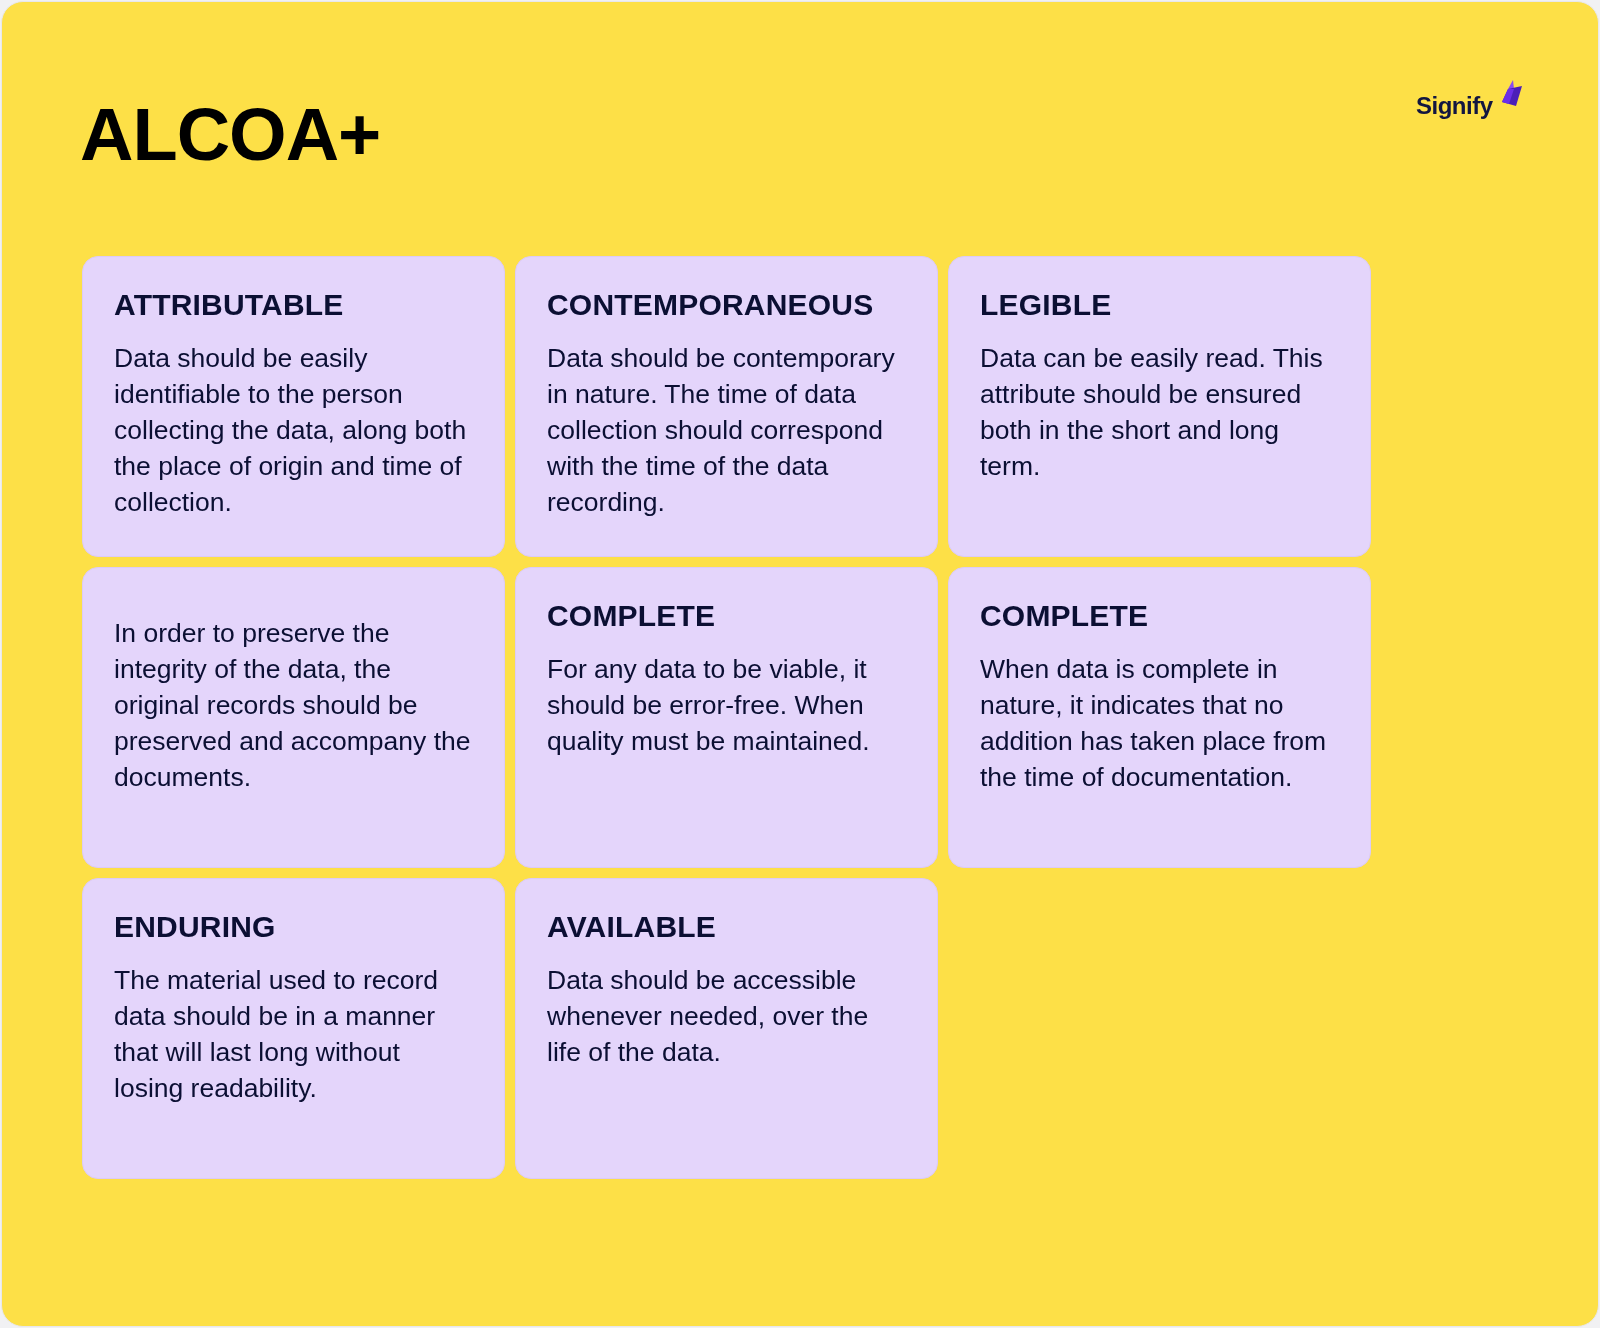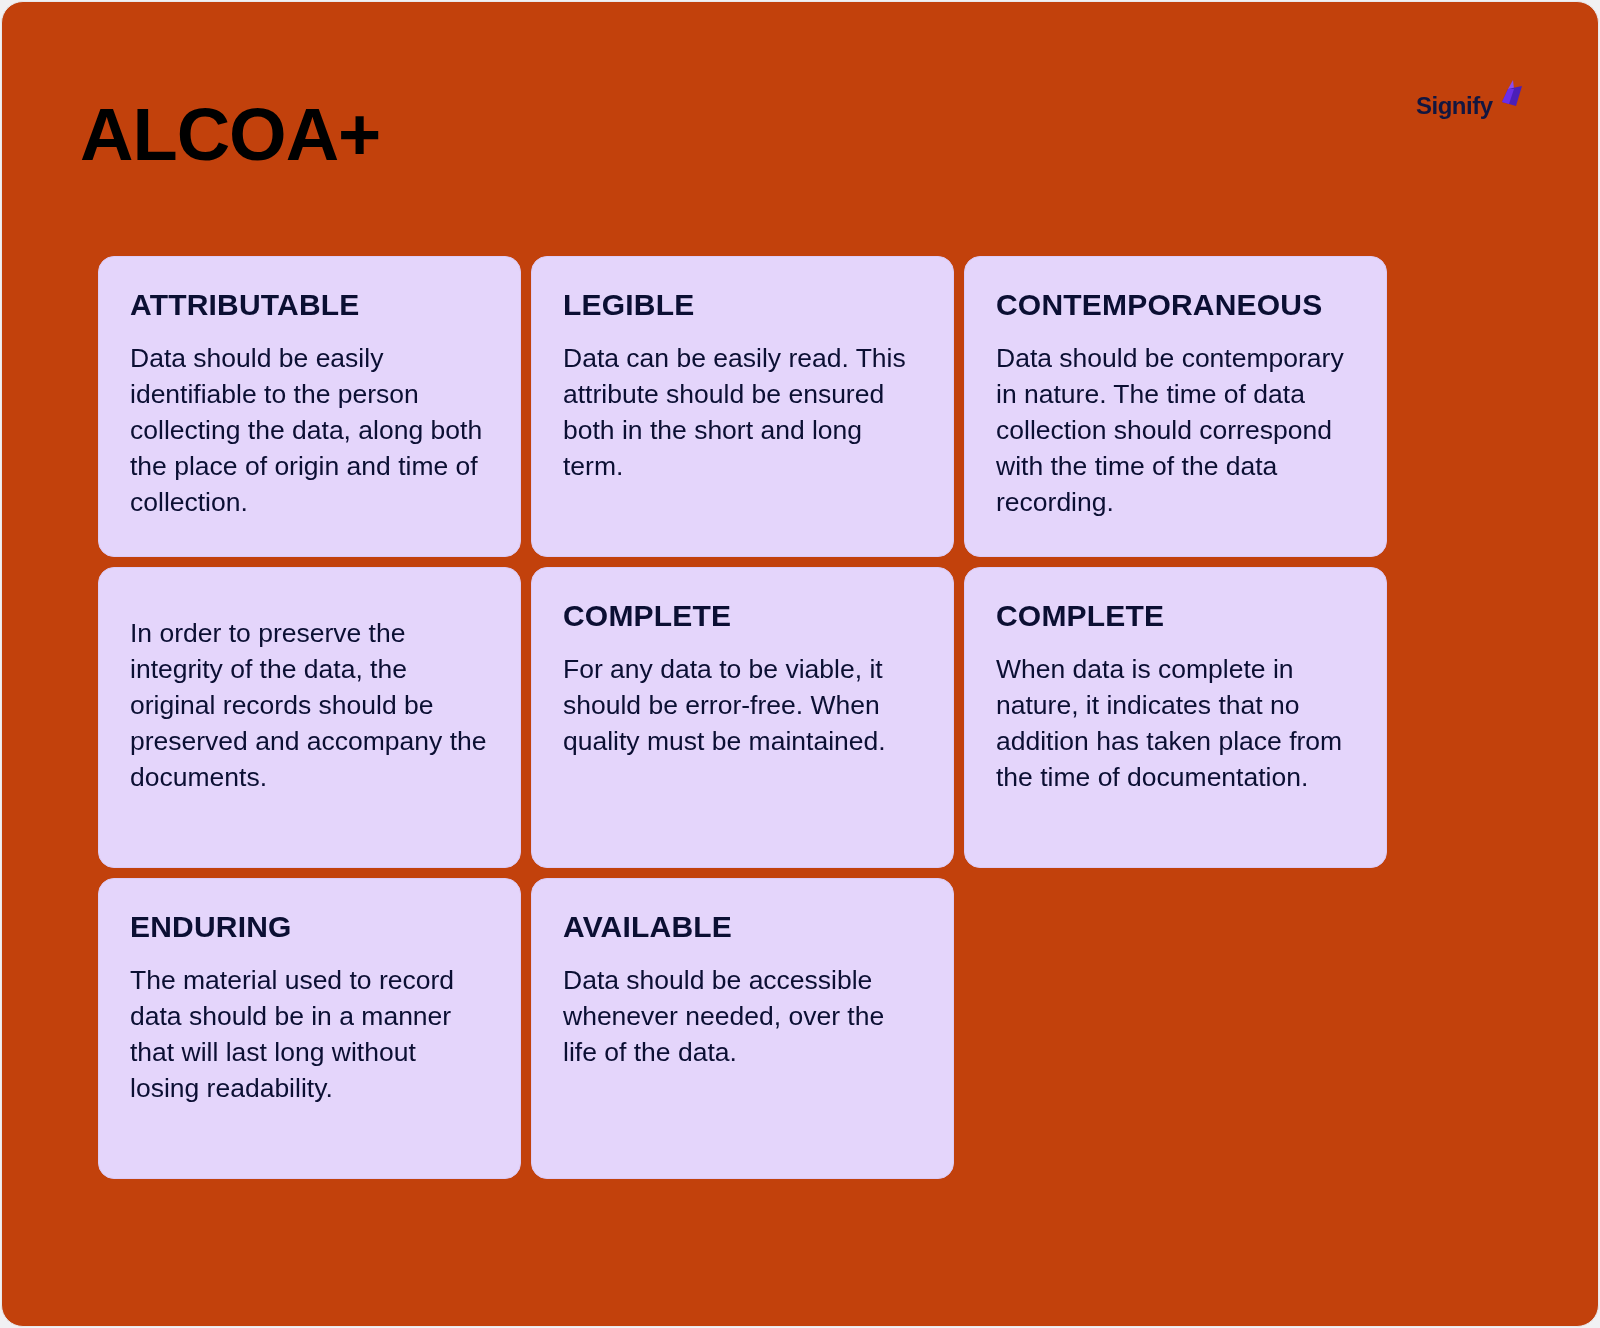--- a/index.html
+++ b/index.html
@@ -2,34 +2,34 @@
 <html><head>
 <meta charset="utf-8">
 <style>
   html, body { margin: 0; padding: 0; }
   body {
     width: 1600px; height: 1328px; background: #f1f1f3;
     font-family: "Liberation Sans", sans-serif; position: relative; overflow: hidden;
   }
   .frame {
     position: absolute; left: 1px; top: 1px; width: 1596px; height: 1324px;
-    background: #c2410c; border: 1px solid #e8e8ec; border-radius: 22px;
+    background: #fde047; border: 1px solid #e8e8ec; border-radius: 22px;
   }
   .page-title {
     position: absolute; left: 78px; top: 88px; margin: 0;
     font-size: 74px; font-weight: 700; color: #000000; letter-spacing: -1px; line-height: 90px;
   }
   .logo { position: absolute; left: 1412px; top: 78px; width: 112px; height: 52px; }
   .logo-text {
     position: absolute; left: 2px; top: 12px; font-size: 24px; font-weight: 700;
     color: #121640; letter-spacing: -0.5px;
   }
   .logo-mark { position: absolute; left: 86px; top: 0px; width: 22px; height: 26px; }
   .grid {
-    position: absolute; left: 96px; top: 254px;
+    position: absolute; left: 80px; top: 254px;
     display: grid; grid-template-columns: 423px 423px 423px; grid-template-rows: 301px 301px 301px;
     column-gap: 86px; row-gap: 46px; gap: 10px;
   }
   .card {
     background: #e4d5fb; border: 1px solid #dccbf6; border-radius: 16px;
     box-sizing: border-box; padding: 30px 32px 0 31px;
   }
   .card-title {
     margin: 0; font-size: 30px; font-weight: 700; color: #0b0f33; line-height: 36px; letter-spacing: 0.2px;
   }
@@ -51,26 +51,26 @@
       <path d="M8 9 L14 9 L9 24 L2 22 Z" fill="#6a2ee8"></path>
     </svg>
   </div>
 
   <div class="grid">
     <div class="card">
       <h2 class="card-title">ATTRIBUTABLE</h2>
       <p class="card-body">Data should be easily identifiable to the person collecting the data, along both the place of origin and time of collection.</p>
     </div>
     <div class="card">
+      <h2 class="card-title">CONTEMPORANEOUS</h2>
+      <p class="card-body">Data should be contemporary in nature. The time of data collection should correspond with the time of the data recording.</p>
+    </div>
+    <div class="card">
       <h2 class="card-title">LEGIBLE</h2>
       <p class="card-body">Data can be easily read. This attribute should be ensured both in the short and long term.</p>
-    </div>
-    <div class="card">
-      <h2 class="card-title">CONTEMPORANEOUS</h2>
-      <p class="card-body">Data should be contemporary in nature. The time of data collection should correspond with the time of the data recording.</p>
     </div>
     <div class="card">
       <p class="card-body">In order to preserve the integrity of the data, the original records should be preserved and accompany the documents.</p>
     </div>
     <div class="card">
       <h2 class="card-title">COMPLETE</h2>
       <p class="card-body">For any data to be viable, it should be error-free. When quality must be maintained.</p>
     </div>
     <div class="card">
       <h2 class="card-title">COMPLETE</h2>

